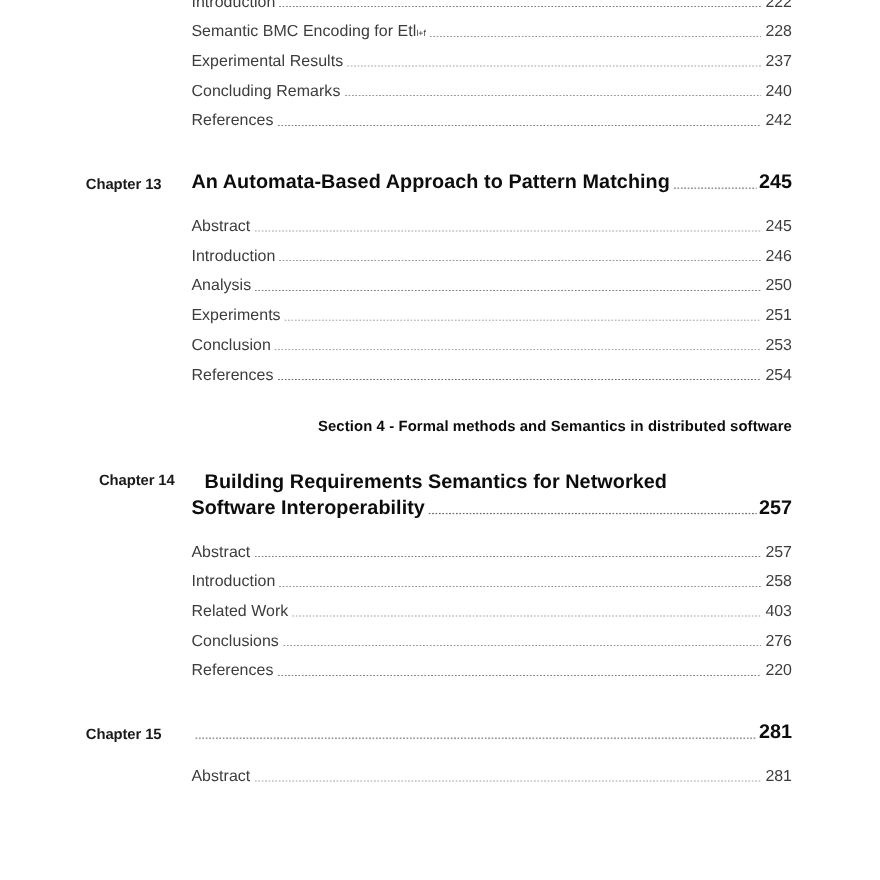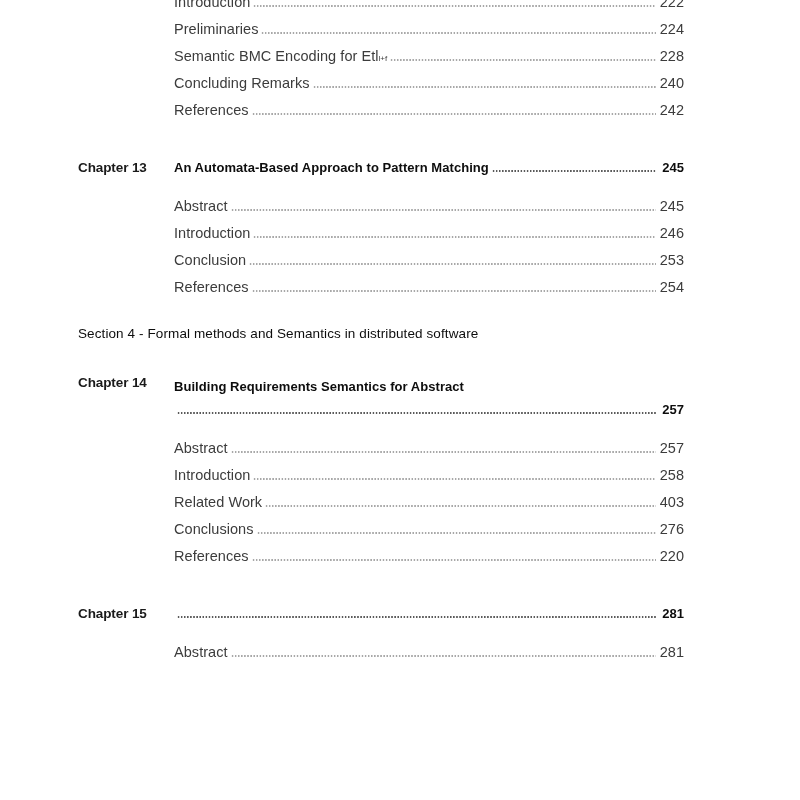--- a/index.html
+++ b/index.html
@@ -14,21 +14,21 @@
     font-family: "Liberation Sans", sans-serif;
     overflow: hidden;
     position: relative;
   }
 
   #toc-page {
     position: relative;
     width: 800px;
     height: 800px;
     box-sizing: border-box;
-    padding: 0 116px 0 78px;
+    padding: 0 80px 0 78px;
   }
 
   
   .toc-row {
     display: flex;
     align-items: flex-end;
     height: 27px;
     white-space: nowrap;
   }
 
@@ -88,45 +88,46 @@
     padding-bottom: 4px;
     text-align: right;
     min-width: 26px;
   }
 
   
   .toc-row.chapter .entry-title,
   .toc-row.chapter .page-num {
     font-weight: bold;
     color: #0d0d0d;
-    font-size: 13px;
+    font-size: 18px;
   }
   .toc-row.chapter .leader::after {
     background-image: radial-gradient(circle, #3a3a3a 0.6px, transparent 0.8px);
   }
   .toc-row.chapter {
     height: 29px;
   }
 
   
   .toc-row.chapter-first {
     height: 24px;
+    margin-left: 12px;
   }
   .toc-row.chapter-first .entry-title {
     padding-bottom: 0;
   }
   .toc-row.chapter-cont {
     height: 27px;
   }
 
   
   .section-heading {
-    text-align: left;
+    text-align: right;
     font-size: 13.5px;
-    font-weight: normal;
+    font-weight: bold;
     color: #0d0d0d;
     letter-spacing: 0.1px;
     white-space: nowrap;
   }
 
   
   .gap-sm  { height: 12px; }
   .gap-lg  { height: 28px; }
 
   sub.sfx {
@@ -155,38 +156,38 @@
     <div class="toc-row">
       <div class="chapter-label blank"></div>
       <div class="entry-body">
         <span class="entry-title">Introduction</span>
         <span class="leader"></span>
         <span class="page-num">222</span>
       </div>
     </div>
   </div>
 
-  <div class="toc-row">
-    <div class="chapter-label blank"></div>
-    <div class="entry-body">
-      <span class="entry-title">Preliminaries</span>
-      <span class="leader"></span>
-      <span class="page-num">224</span>
-    </div>
-  </div>
 
   <div class="toc-row">
     <div class="chapter-label blank"></div>
     <div class="entry-body">
       <span class="entry-title"><span>Semantic BMC Encoding for Etl</span><sub class="sfx">l+f</sub></span>
       <span class="leader"></span>
       <span class="page-num">228</span>
     </div>
   </div>
 
+  <div class="toc-row">
+    <div class="chapter-label blank"></div>
+    <div class="entry-body">
+      <span class="entry-title">Experimental Results</span>
+      <span class="leader"></span>
+      <span class="page-num">237</span>
+    </div>
+  </div>
 
   <div class="toc-row">
     <div class="chapter-label blank"></div>
     <div class="entry-body">
       <span class="entry-title">Concluding Remarks</span>
       <span class="leader"></span>
       <span class="page-num">240</span>
     </div>
   </div>
 
@@ -224,20 +225,36 @@
     <div class="chapter-label blank"></div>
     <div class="entry-body">
       <span class="entry-title">Introduction</span>
       <span class="leader"></span>
       <span class="page-num">246</span>
     </div>
   </div>
   <div class="toc-row">
     <div class="chapter-label blank"></div>
     <div class="entry-body">
+      <span class="entry-title">Analysis</span>
+      <span class="leader"></span>
+      <span class="page-num">250</span>
+    </div>
+  </div>
+  <div class="toc-row">
+    <div class="chapter-label blank"></div>
+    <div class="entry-body">
+      <span class="entry-title">Experiments</span>
+      <span class="leader"></span>
+      <span class="page-num">251</span>
+    </div>
+  </div>
+  <div class="toc-row">
+    <div class="chapter-label blank"></div>
+    <div class="entry-body">
       <span class="entry-title">Conclusion</span>
       <span class="leader"></span>
       <span class="page-num">253</span>
     </div>
   </div>
   <div class="toc-row">
     <div class="chapter-label blank"></div>
     <div class="entry-body">
       <span class="entry-title">References</span>
       <span class="leader"></span>
@@ -247,26 +264,27 @@
 
   <div class="gap-lg"></div>
 
   <div class="section-heading">Section 4 -  Formal methods and Semantics in distributed software</div>
 
   <div class="gap-lg"></div>
 
   <div class="toc-row chapter chapter-first">
     <div class="chapter-label">Chapter 14</div>
     <div class="entry-body">
-      <span class="entry-title">Building Requirements Semantics for Abstract</span>
+      <span class="entry-title">Building Requirements Semantics for Networked</span>
     </div>
   </div>
   <div class="toc-row chapter chapter-cont">
     <div class="chapter-label blank"></div>
     <div class="entry-body">
+      <span class="entry-title">Software Interoperability</span>
       <span class="leader"></span>
       <span class="page-num">257</span>
     </div>
   </div>
 
   <div class="gap-sm"></div>
 
   <div class="toc-row">
     <div class="chapter-label blank"></div>
     <div class="entry-body">

